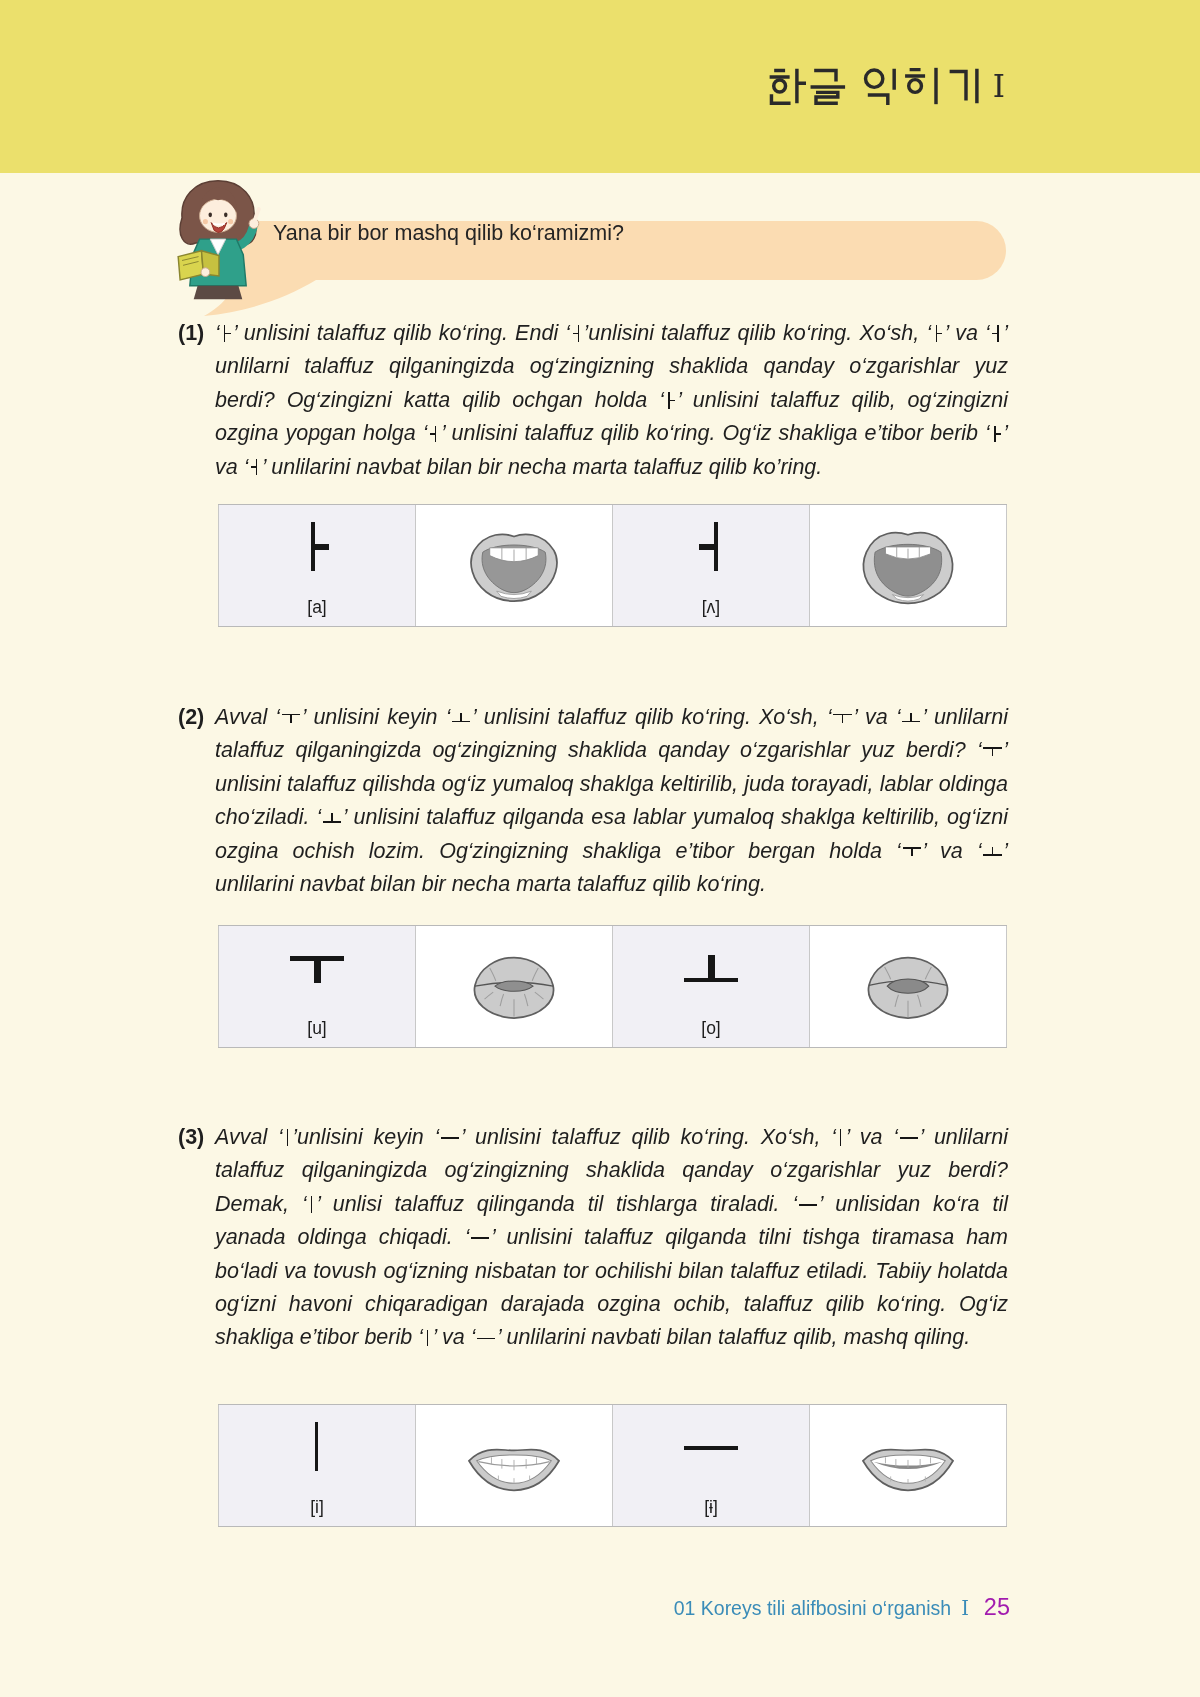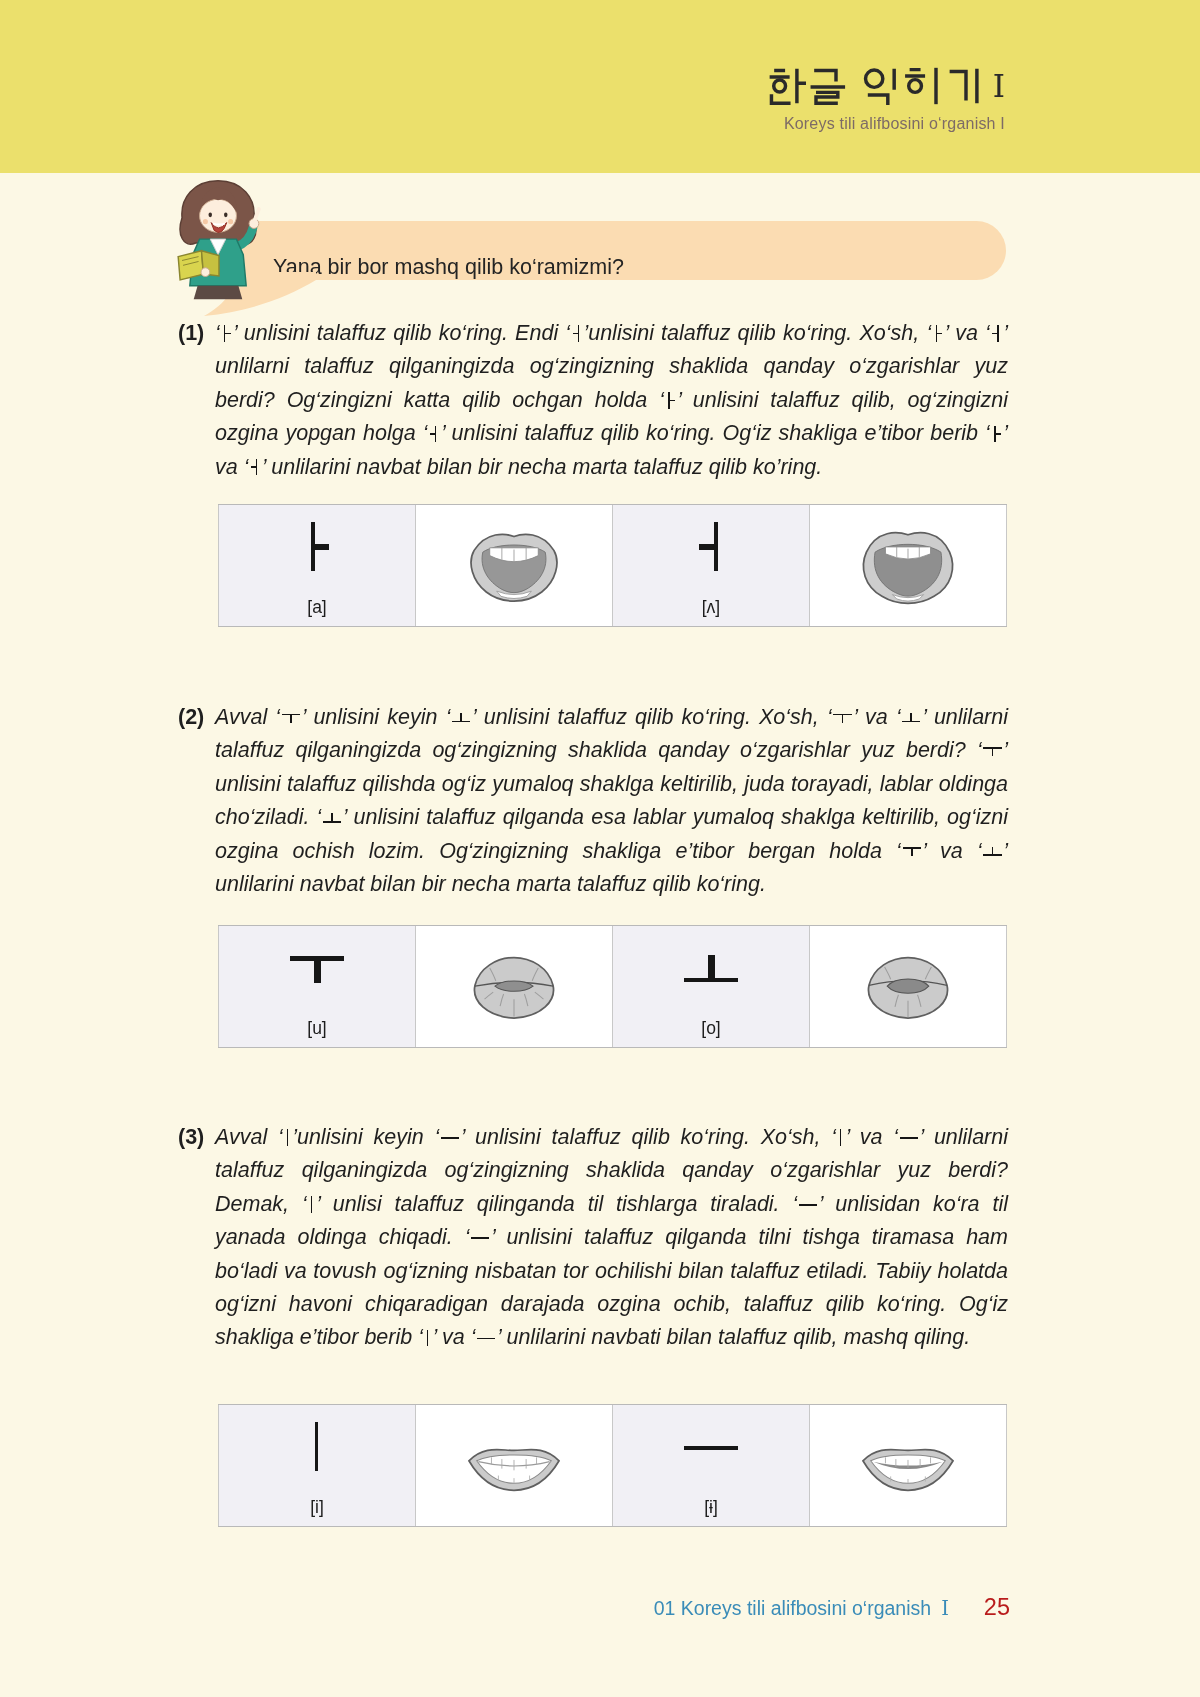--- a/index.html
+++ b/index.html
@@ -8,21 +8,21 @@
   
   .band{position:absolute;left:0;top:0;width:100%;height:173px;background:#ebe06c;}
   .band-head{position:absolute;top:66px;right:195px;display:flex;align-items:center;gap:9px;}
   .band-head svg{display:block;height:40px;width:auto;}
   .roman{font-family:"DejaVu Serif",serif;color:#2a2a2a;}
   .band-head .roman{font-size:31px;line-height:1;}
   .band-sub{position:absolute;top:115px;left:400px;width:605px;text-align:right;
             font-size:16px;color:#7d6b66;letter-spacing:.2px;}
   
   .bubble{position:absolute;left:227px;top:221px;width:779px;height:59px;background:#fbdcb2;
-          border-radius:30px;display:flex;align-items:flex-end;}
+          border-radius:30px;display:flex;align-items:flex-start;}
   .bubble-text{margin-left:46px;font-size:21.5px;color:#242424;}
   .bubble-tail{position:absolute;left:204px;top:272px;width:112px;height:46px;}
   .teacher{position:absolute;left:161px;top:175px;width:114px;height:136px;z-index:3;}
   
   .exercise{position:absolute;left:178px;width:830px;font-size:21.5px;line-height:33.4px;}
   .exercise .num{position:absolute;left:0;top:0;font-weight:bold;}
   .exercise .txt{margin-left:37px;text-align:justify;font-style:italic;}
   
   .jamo{display:inline-block;position:relative;width:.5em;height:.8em;vertical-align:-.1em;margin:0 .06em;}
   .jamo[data-shape="u"],.jamo[data-shape="o"],.jamo[data-shape="eu"]{width:.88em;height:.6em;vertical-align:-.02em;}
@@ -56,21 +56,21 @@
   .vtable .cell.letter .jamo.big[data-shape="u"],
   .vtable .cell.letter .jamo.big[data-shape="o"],
   .vtable .cell.letter .jamo.big[data-shape="eu"]{margin-top:24px;}
   .phon{position:absolute;bottom:8px;width:100%;text-align:center;font-size:17.5px;color:#1c1c1c;}
   .vtable .cell.img{background:#ffffff;display:flex;align-items:center;justify-content:center;}
   .mouth{width:104px;height:84px;}
   
   .footer{position:absolute;top:1594px;right:190px;display:flex;align-items:baseline;gap:7px;text-align:center;}
   .footer .chapter{font-size:19.5px;color:#3a8cb8;}
   .footer .roman{font-size:19.5px;color:#3a8cb8;margin-left:3px;}
-  .footer .pageno{font-size:23.5px;color:#b91c1c;margin-left:28px;}
+  .footer .pageno{font-size:23.5px;color:#a21caf;margin-left:8px;}
   .hidden-defs{position:absolute;width:0;height:0;overflow:hidden;}
 </style>
 </head>
 <body>
 
 <svg class="hidden-defs" aria-hidden="true">
   <defs>
     <symbol id="m-open-a" viewBox="0 0 120 96">
       <path d="M14,30 C28,8 50,10 60,14 C70,10 92,8 106,30 C114,44 108,66 92,78 C74,92 46,92 28,78 C12,66 6,44 14,30 Z" fill="#cdcdcd" stroke="#5f5f5f" stroke-width="2"></path>
       <path d="M24,32 C40,21 80,21 96,32 C100,50 90,66 74,75 C64,80 56,80 46,75 C30,66 20,50 24,32 Z" fill="#979797" stroke="#6f6f6f" stroke-width="1"></path>
@@ -140,21 +140,20 @@
             <circle cx="14" cy="22" r="7"></circle>
             <path d="M37,2 V42"></path>
           </g>
 
         <g transform="translate(196,0)">
             <path d="M6,6 H24 V38 M36,3 V41"></path>
           </g>
       </svg>
       <span class="roman">I</span>
     </div>
-    <div class="band-sub">Koreys tili alifbosini o‘rganish  I</div>
   </div>
 
   <div class="bubble">
     <span class="bubble-text">Yana bir bor mashq qilib ko‘ramizmi?</span>
   </div>
   <svg class="bubble-tail" viewBox="0 0 112 46">
     <path d="M32,0 H112 V8 C82,26 44,40 0,44 C22,32 32,16 32,0 Z" fill="#fbdcb2"></path>
   </svg>
   <svg class="teacher" viewBox="0 0 110 140">
 

